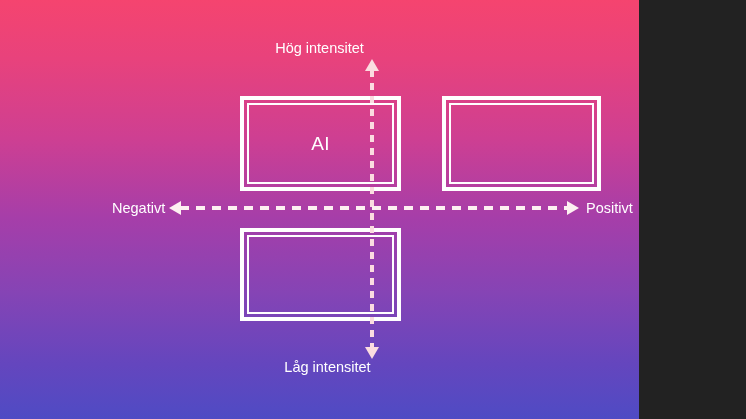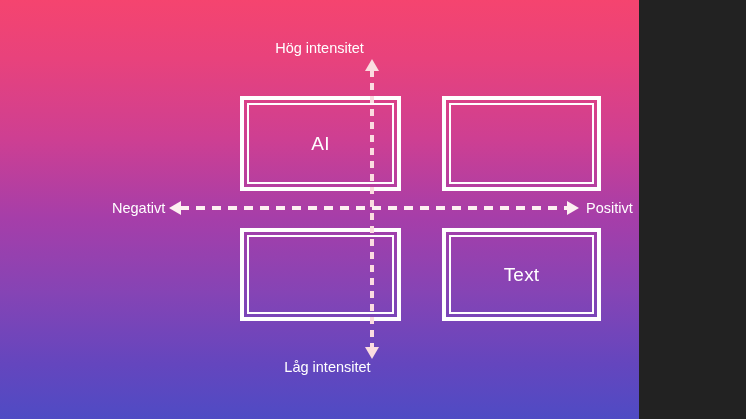--- a/index.html
+++ b/index.html
@@ -149,17 +149,14 @@
   </div>
 
   <div class="qbox" id="box-tr">
     <span class="qbox-label"></span>
   </div>
 
   <div class="qbox" id="box-bl">
     <span class="qbox-label"></span>
   </div>
 
-  <div class="qbox" id="box-br">
-    <span class="qbox-label">Text</span>
-  </div>
 
 </div>
 
 </body></html>

